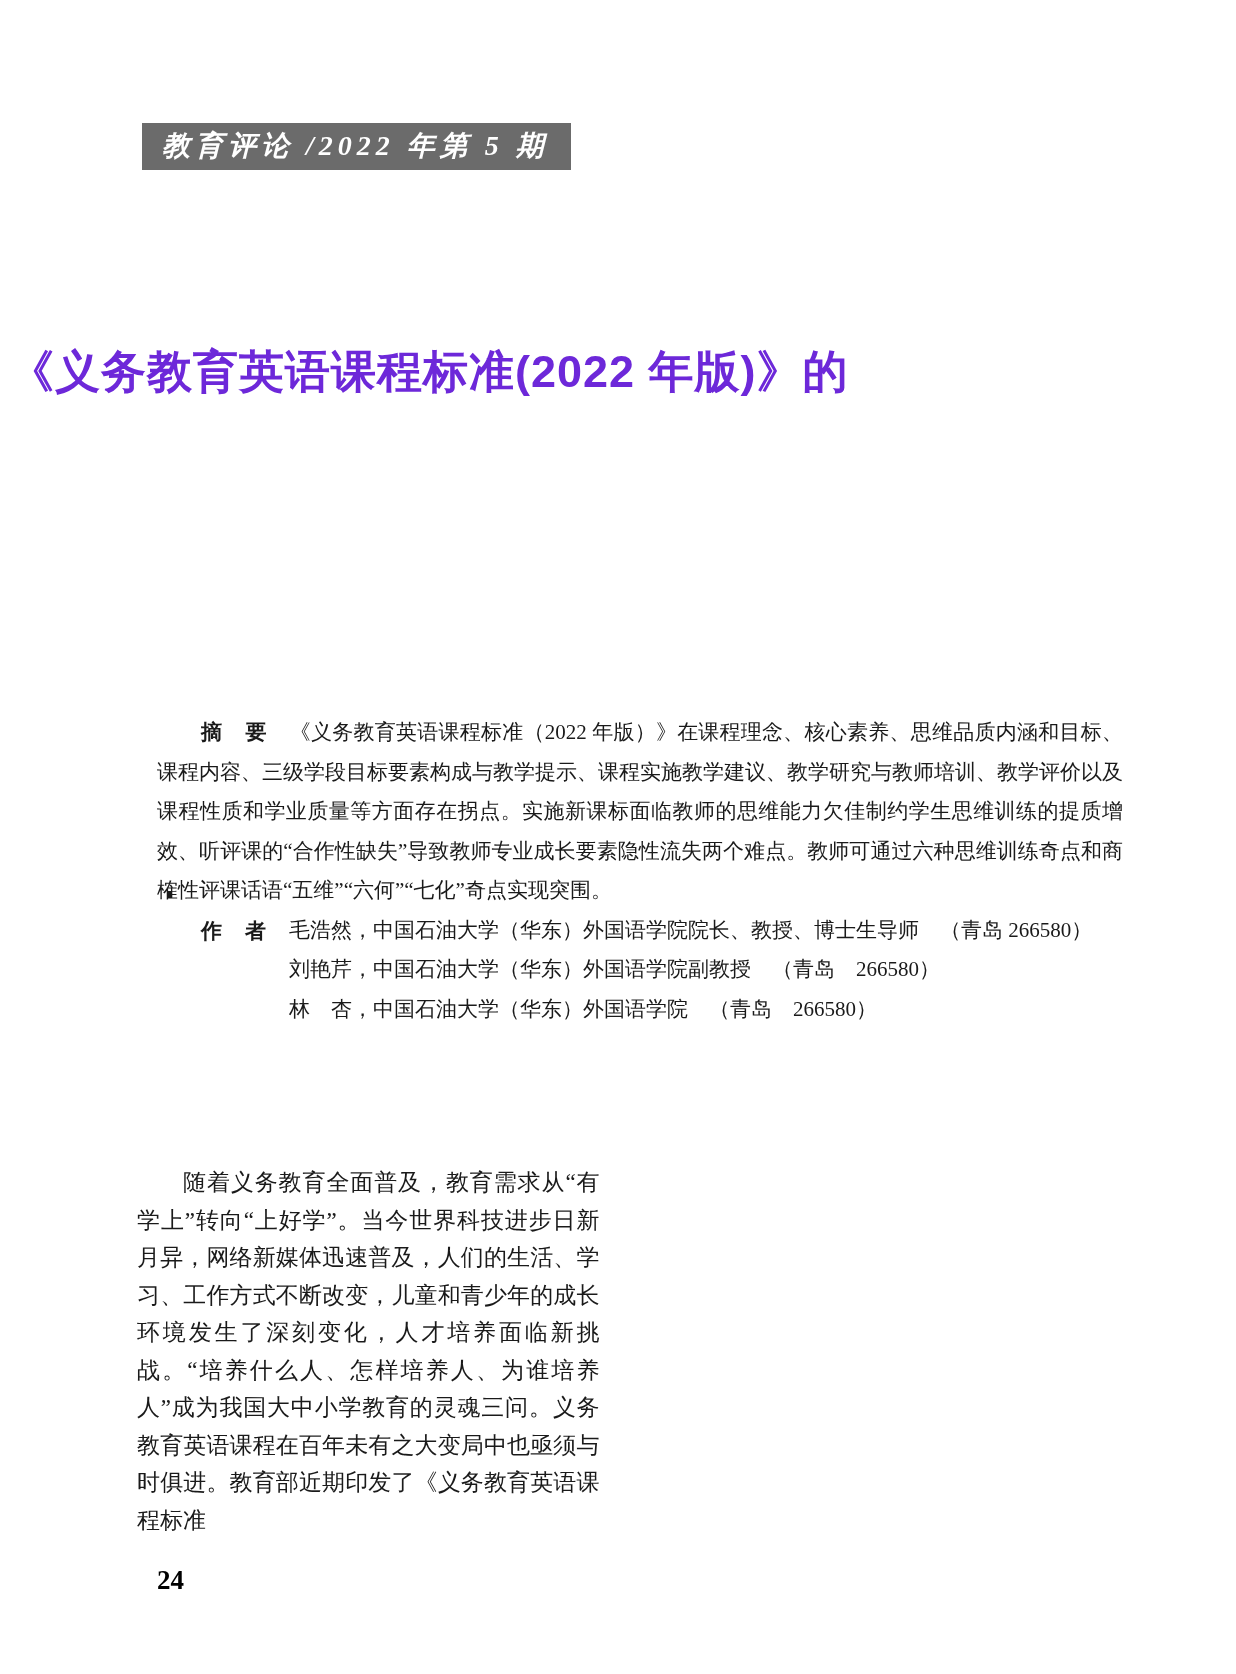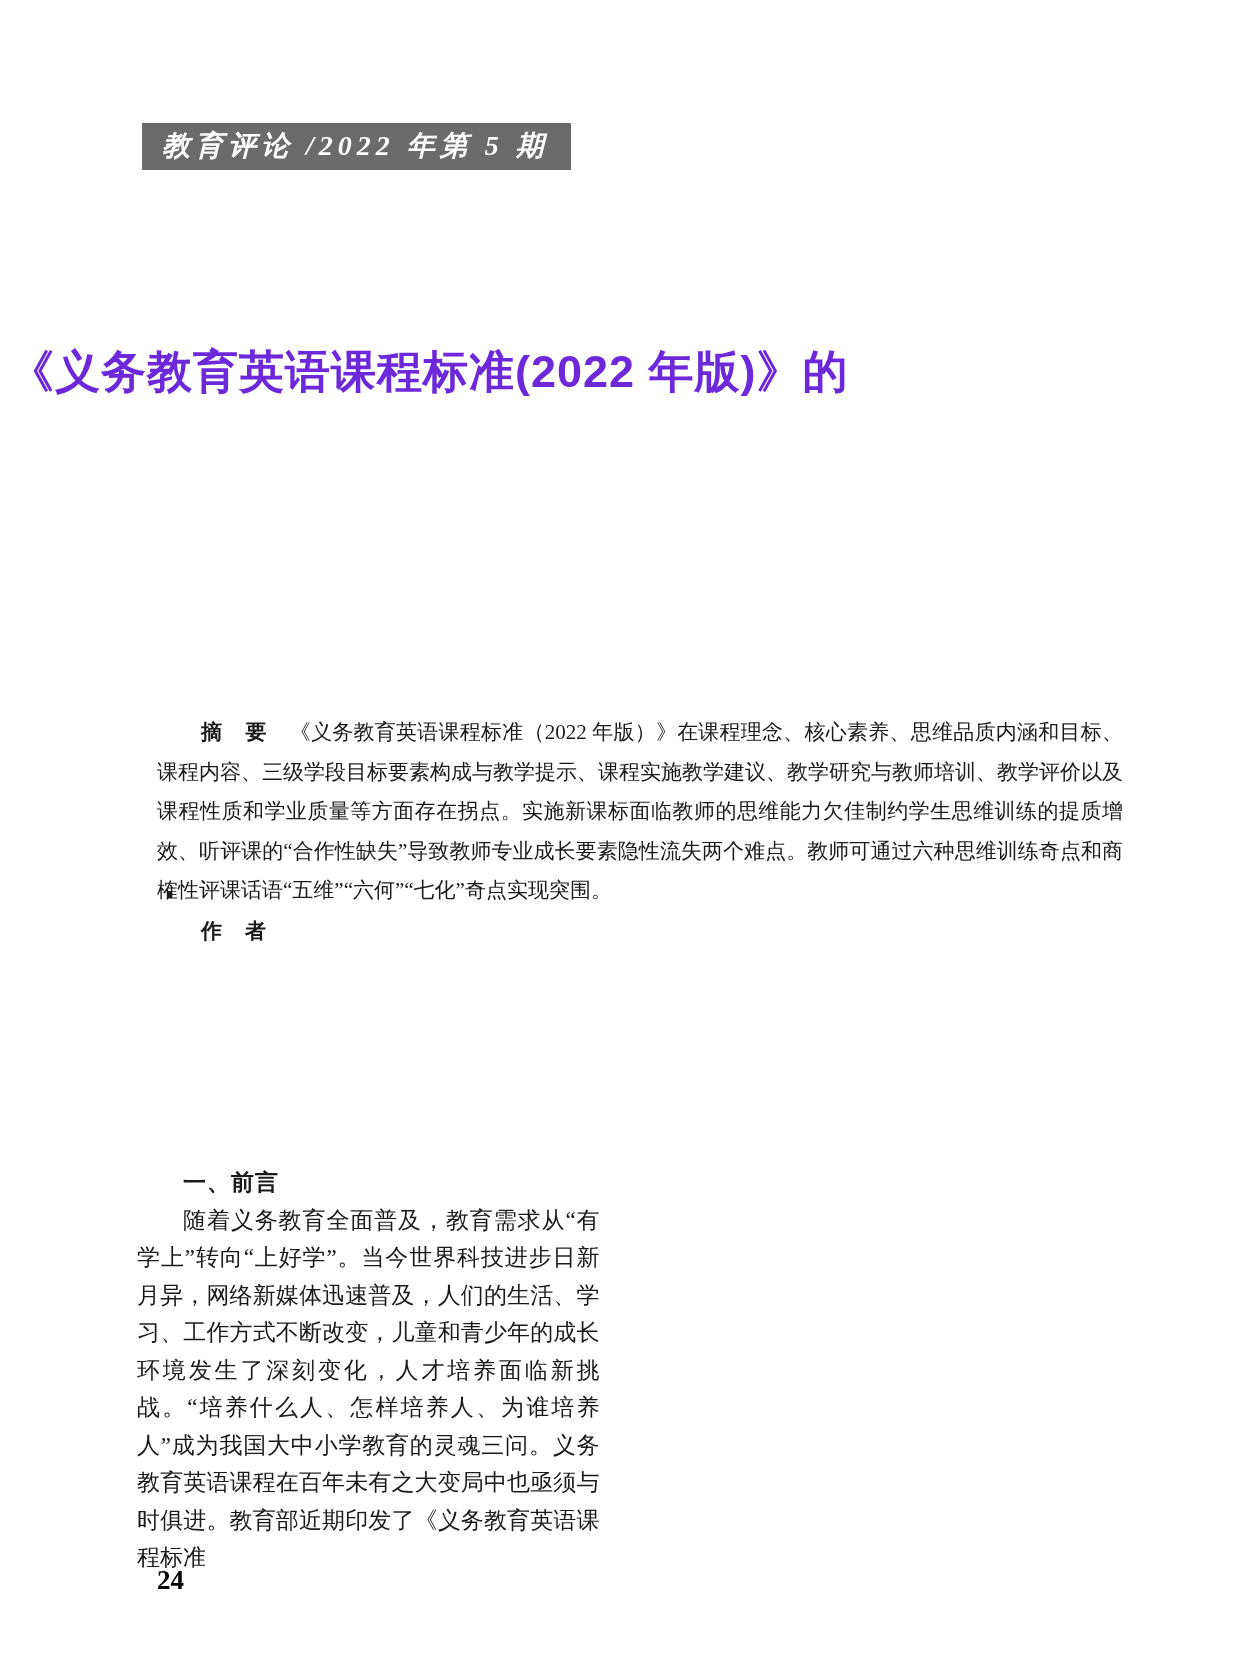--- a/index.html
+++ b/index.html
@@ -129,28 +129,32 @@
 
   <div class="front">
 
     <p class="indent">
       <span class="inline-label">摘　要</span><span>《义务教育英语课程标准（2022 年版）》在课程理念、核心素养、思维品质内涵和目标、课程内容、三级学段目标要素构成与教学提示、课程实施教学建议、教学研究与教师培训、教学评价以及课程性质和学业质量等方面存在拐点。实施新课标面临教师的思维能力欠佳制约学生思维训练的提质增效、听评课的“合作性缺失”导致教师专业成长要素隐性流失两个难点。教师可通过六种思维训练奇点和商榷性评课话语“五维”“六何”“七化”奇点实现突围。</span>
     </p>
 
 
     <div class="author-block">
       <span class="inline-label">作　者</span>
+      <div class="author-entries">
+        <p>毛浩然，中国石油大学（华东）外国语学院院长、教授、博士生导师　（青岛 266580）</p>
+        <p>刘艳芹，中国石油大学（华东）外国语学院副教授　（青岛　266580）</p>
+        <p>林　杏，中国石油大学（华东）外国语学院　（青岛　266580）</p>
+      </div>
     </div>
 
   </div>
 
   <div class="columns">
 
     <div class="col">
-      <div class="section-heading">一、前言</div>
       <p class="body-par">随着义务教育全面普及，教育需求从“有学上”转向“上好学”。当今世界科技进步日新月异，网络新媒体迅速普及，人们的生活、学习、工作方式不断改变，儿童和青少年的成长环境发生了深刻变化，人才培养面临新挑战。“培养什么人、怎样培养人、为谁培养人”成为我国大中小学教育的灵魂三问。义务教育英语课程在百年未有之大变局中也亟须与时俱进。教育部近期印发了《义务教育英语课程标准</p>
     </div>
 
 
   </div>
 
   <div class="page-number">24</div>
 
 </div>
 

